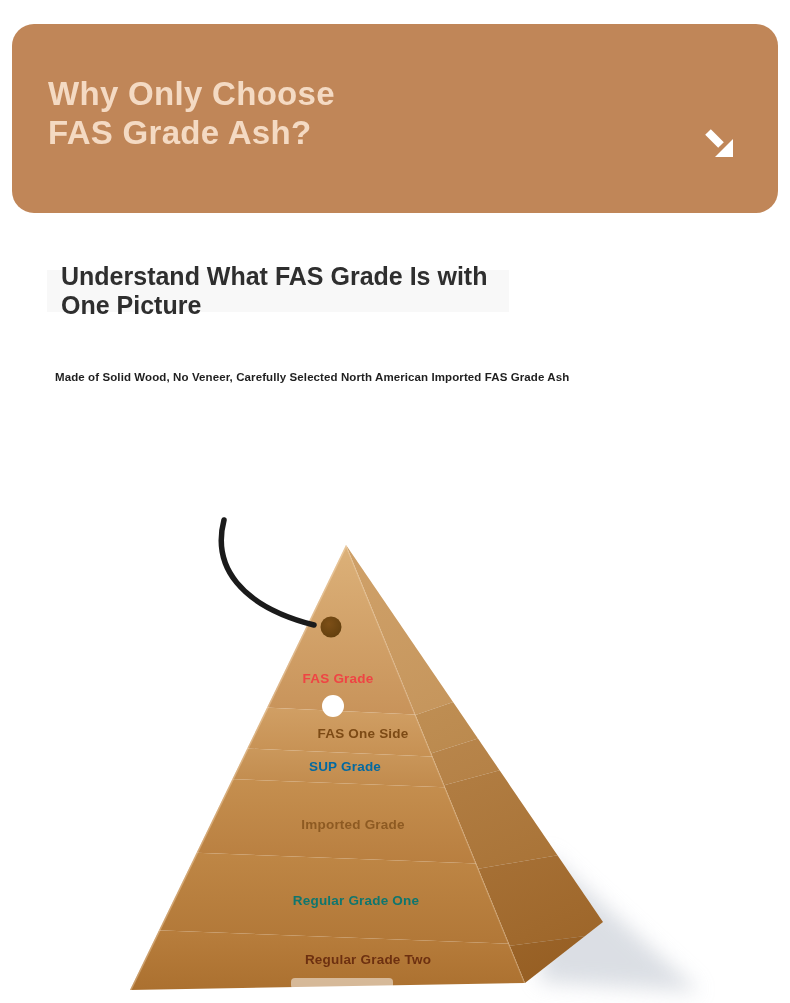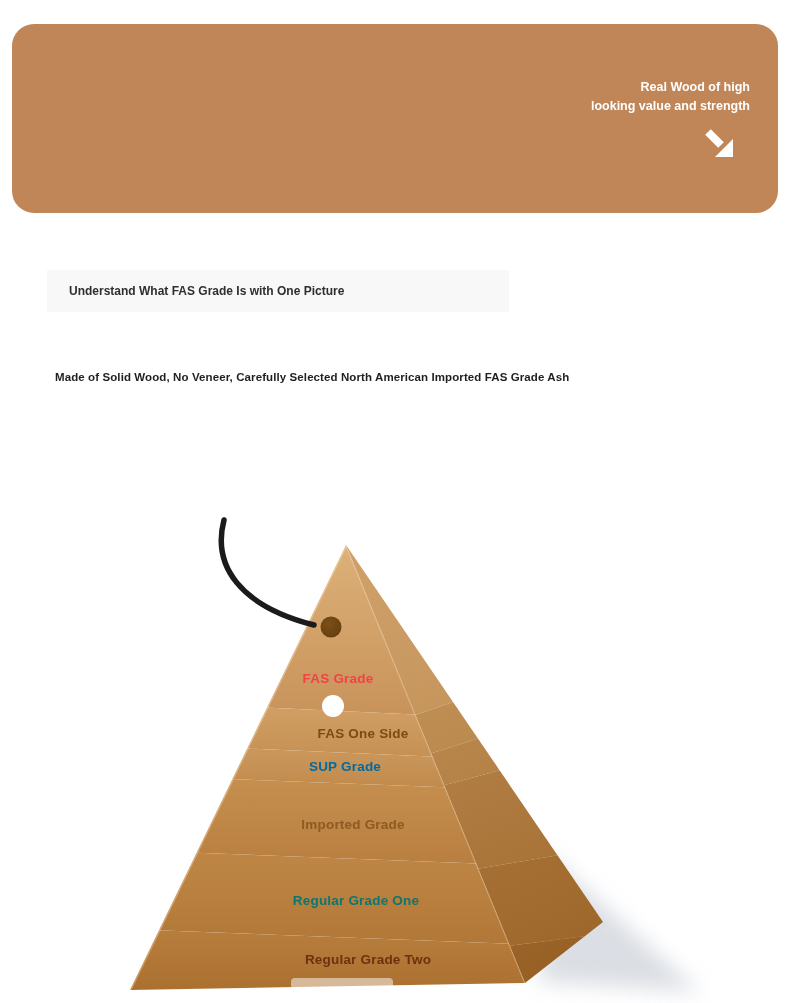--- a/index.html
+++ b/index.html
@@ -13,44 +13,44 @@
   .banner-title{position:absolute;left:36px;top:50px;font-size:33px;font-weight:700;
           color:#f4dac3;line-height:39px;letter-spacing:0.3px;}
   .banner-title div{text-shadow:0 0 0 rgba(0,0,0,0);}
   .banner-tagline{position:absolute;right:28px;top:54px;text-align:right;
           font-size:12.5px;font-weight:700;color:#ffffff;line-height:18.5px;}
   .banner-arrow{position:absolute;right:42px;top:104px;width:32px;height:32px;}
 
   
   .sec-title-box{position:absolute;left:47px;top:270px;width:462px;height:42px;
           background:#f8f8f8;display:flex;align-items:center;}
-  .sec-title{margin:12px;padding-left:10px;font-size:12px;font-weight:700;color:#2e2e2e;}
+  .sec-title{margin:4px;padding-left:10px;font-size:25px;font-weight:700;color:#2e2e2e;}
   .subtitle{position:absolute;left:55px;top:355px;font-size:11.5px;font-weight:700;
           color:#1f1f1f;letter-spacing:0.1px;margin-top:16px;}
   .desc{position:absolute;left:51px;top:397px;width:500px;margin:0;
           font-size:14px;color:#4b4a44;line-height:18.5px;}
 
   
   .callout{position:absolute;left:120px;top:479px;width:184px;padding:4px 12px 5px 7px;
           background:#f7f7f7;font-size:13.5px;font-weight:700;color:#1c1c1c;line-height:16.5px;}
 
   
   .pyramid-svg{position:absolute;left:0;top:0;width:790px;height:1003px;}
   .pyr-label{position:absolute;transform:translate(-50%,-50%);white-space:nowrap;
           font-size:13.5px;font-weight:700;letter-spacing:0.2px;}
 </style>
 </head>
 <body>
 
 <div class="page">
 
   <header class="banner">
-    <div class="banner-tagline">
-      <div>Real Wood of high</div>
-      <div>looking value and strength</div>
+    <div class="banner-title">
+      <div>Why Only Choose</div>
+      <div>FAS Grade Ash?</div>
     </div>
     <div class="banner-arrow">
       <svg viewBox="0 0 32 32" width="32" height="32">
         <line x1="4" y1="4" x2="17" y2="17" stroke="#ffffff" stroke-width="8"></line>
         <polygon points="29,29 29,11 11,29" fill="#ffffff"></polygon>
       </svg>
     </div>
   </header>
 
   <div class="sec-title-box">

